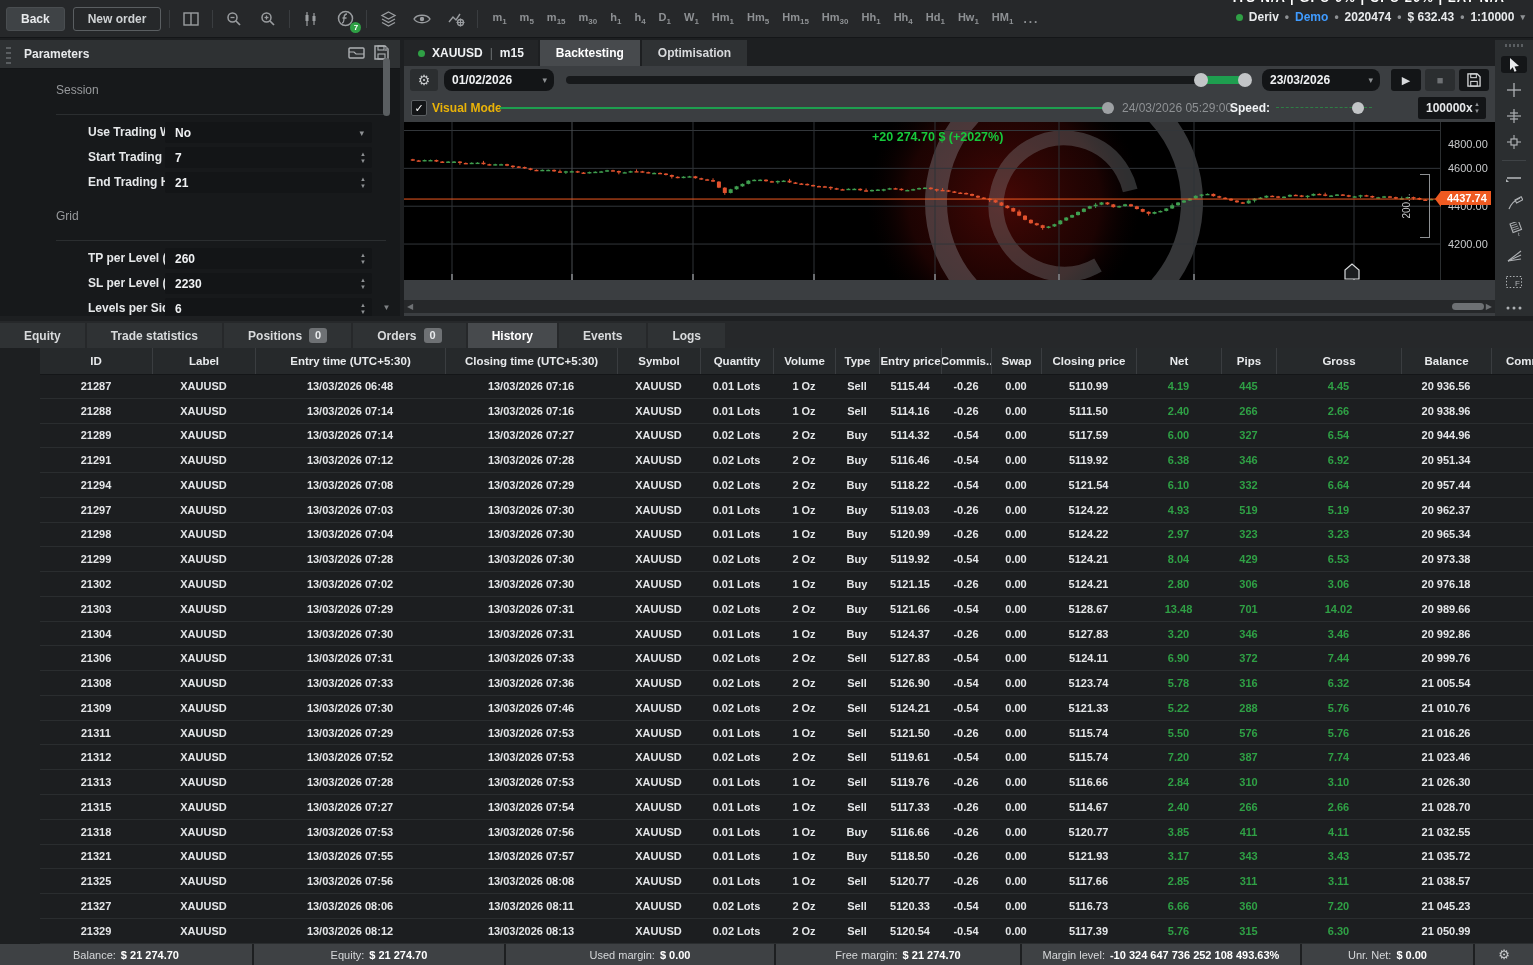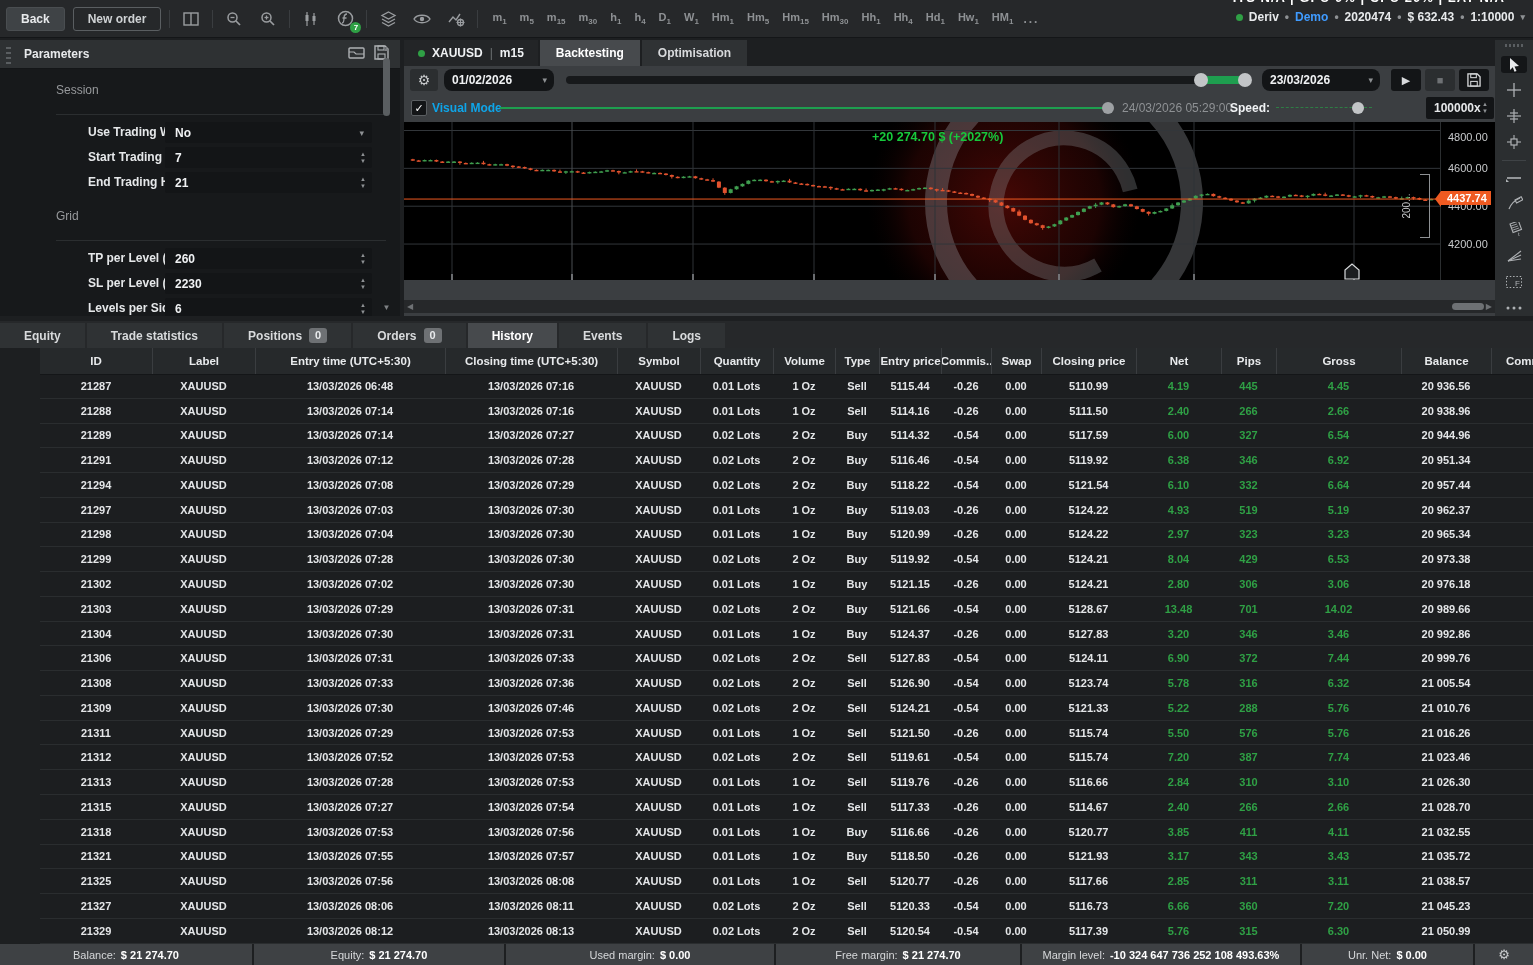--- a/index.html
+++ b/index.html
@@ -55,28 +55,28 @@
   .gearbtn{position:absolute;left:6px;top:3px;width:28px;height:22px;background:#2b2e30;border-radius:3px;color:#c8cacc;display:flex;align-items:center;justify-content:center;font-size:14px;cursor:pointer;}
   .datebox{position:absolute;top:3px;height:22px;background:#131517;border-radius:8px;display:flex;align-items:center;cursor:pointer;}
   .datebox .dval{font-weight:700;font-size:12px;color:#f0f2f4;margin:0 8px;}
   .datebox .caret{margin-right:7px;}
   #range-track{position:absolute;left:162px;top:10px;width:686px;height:8px;border-radius:4px;background:#17191b;cursor:pointer;}
   #range-fill{position:absolute;left:634px;top:0;width:46px;height:8px;border-radius:4px;background:#1e9e4f;}
   .knob{position:absolute;top:-3px;width:14px;height:14px;border-radius:50%;background:#c2c5c7;cursor:pointer;}
   .cbtn{position:absolute;top:3px;width:30px;height:22px;background:#131517;border-radius:3px;display:flex;align-items:center;justify-content:center;color:#d8dadc;font-size:11px;cursor:pointer;}
   .cbtn.dis{color:#6e7174;background:#2b2e30;}
   #vm-check{position:absolute;left:7px;top:6px;width:14px;height:14px;background:#131517;border:1px solid #5a5e61;border-radius:2px;color:#fff;font-size:11px;line-height:14px;text-align:center;cursor:pointer;}
-  #vm-label{position:absolute;left:28px;top:7px;font-weight:700;color:#0ea5e9;}
+  #vm-label{position:absolute;left:28px;top:7px;font-weight:700;color:#eab308;}
   #prog-line{position:absolute;left:96px;top:13px;width:608px;height:2px;background:#1e9e4f;}
   #prog-knob{position:absolute;left:698px;top:8px;width:12px;height:12px;border-radius:50%;background:#9ea1a4;cursor:pointer;}
   #cur-time{position:absolute;left:718px;top:7px;color:#8e9194;font-size:12px;}
   #speed-label{position:absolute;left:826px;top:7px;font-weight:700;color:#f0f2f4;}
   #speed-track{position:absolute;left:872px;top:13px;width:96px;border-top:1px dashed #2e7d44;cursor:pointer;}
   #speed-knob{position:absolute;left:948px;top:8px;width:12px;height:12px;border-radius:50%;background:#c2c5c7;cursor:pointer;}
-  #speed-box{position:absolute;left:1014px;top:3px;width:68px;height:22px;background:#131517;border-radius:2px;display:flex;align-items:center;cursor:pointer;margin-left:8px;}
+  #speed-box{position:absolute;left:1014px;top:3px;width:68px;height:22px;background:#131517;border-radius:2px;display:flex;align-items:center;cursor:pointer;}
   #speed-box .dval{font-weight:700;margin-left:8px;flex:1;}
   
   #plot{position:absolute;left:0;top:82px;width:1036px;height:158px;background:#000;overflow:hidden;}
   #profit-label{position:absolute;left:468px;top:8px;font-weight:700;font-size:12.5px;color:#17c93c;white-space:nowrap;z-index:5;}
   #scale-label{position:absolute;right:10px;top:52px;height:62px;border-right:1px solid #8e9194;border-top:1px solid #8e9194;border-bottom:1px solid #8e9194;width:9px;z-index:5;}
   #scale-label span{position:absolute;right:10px;top:50%;transform:translateY(-50%) rotate(-90deg);transform-origin:center;color:#c8cacc;font-size:10px;white-space:nowrap;}
   #yaxis{position:absolute;left:1036px;top:82px;width:55px;height:158px;background:#000;border-left:1px solid #2b2e30;}
   .ylab{position:absolute;left:7px;color:#c8cacc;font-size:11px;}
   #price-tag{position:absolute;left:0px;background:#ef5a21;color:#fff;font-weight:700;font-size:11px;padding:1px 4px 1px 6px;z-index:6;}
   #price-tag:before{content:"";position:absolute;left:-6px;top:0;border-top:8px solid transparent;border-bottom:8px solid transparent;border-right:6px solid #ef5a21;}
@@ -756,21 +756,21 @@
           <line x1="0" x2="1036" y1="77.06237125748507" y2="77.06237125748507" stroke="#ef5a21" stroke-width="1"></line>
           <polygon points="941,157 941,148 948,142 955,148 955,157" fill="#1b1d1f" stroke="#d8dadc" stroke-width="1.2"></polygon>
         </svg>
       <span id="profit-label">+20 274.70 $ (+2027%)</span>
       <div id="scale-label">
           <span>200...</span>
         </div>
     </div>
     <div id="yaxis">
       <div id="price-tag" style="top: 69.0624px;">4437.74</div>
-    <div class="ylab" style="top: 9px;">4800.00</div>
+    <div class="ylab" style="top: 16px;">4800.00</div>
         <div class="ylab" style="top: 40.3593px;">4600.00</div>
         <div class="ylab" style="top: 78.2036px;">4400.00</div>
         <div class="ylab" style="top: 116.048px;">4200.00</div>
       </div>
     <div id="hscroll">
       <span class="arr" style="left:3px;">◀</span>
       <div class="thumb"></div>
       <span class="arr" style="right:3px;">▶</span>
     </div>
   </div>

